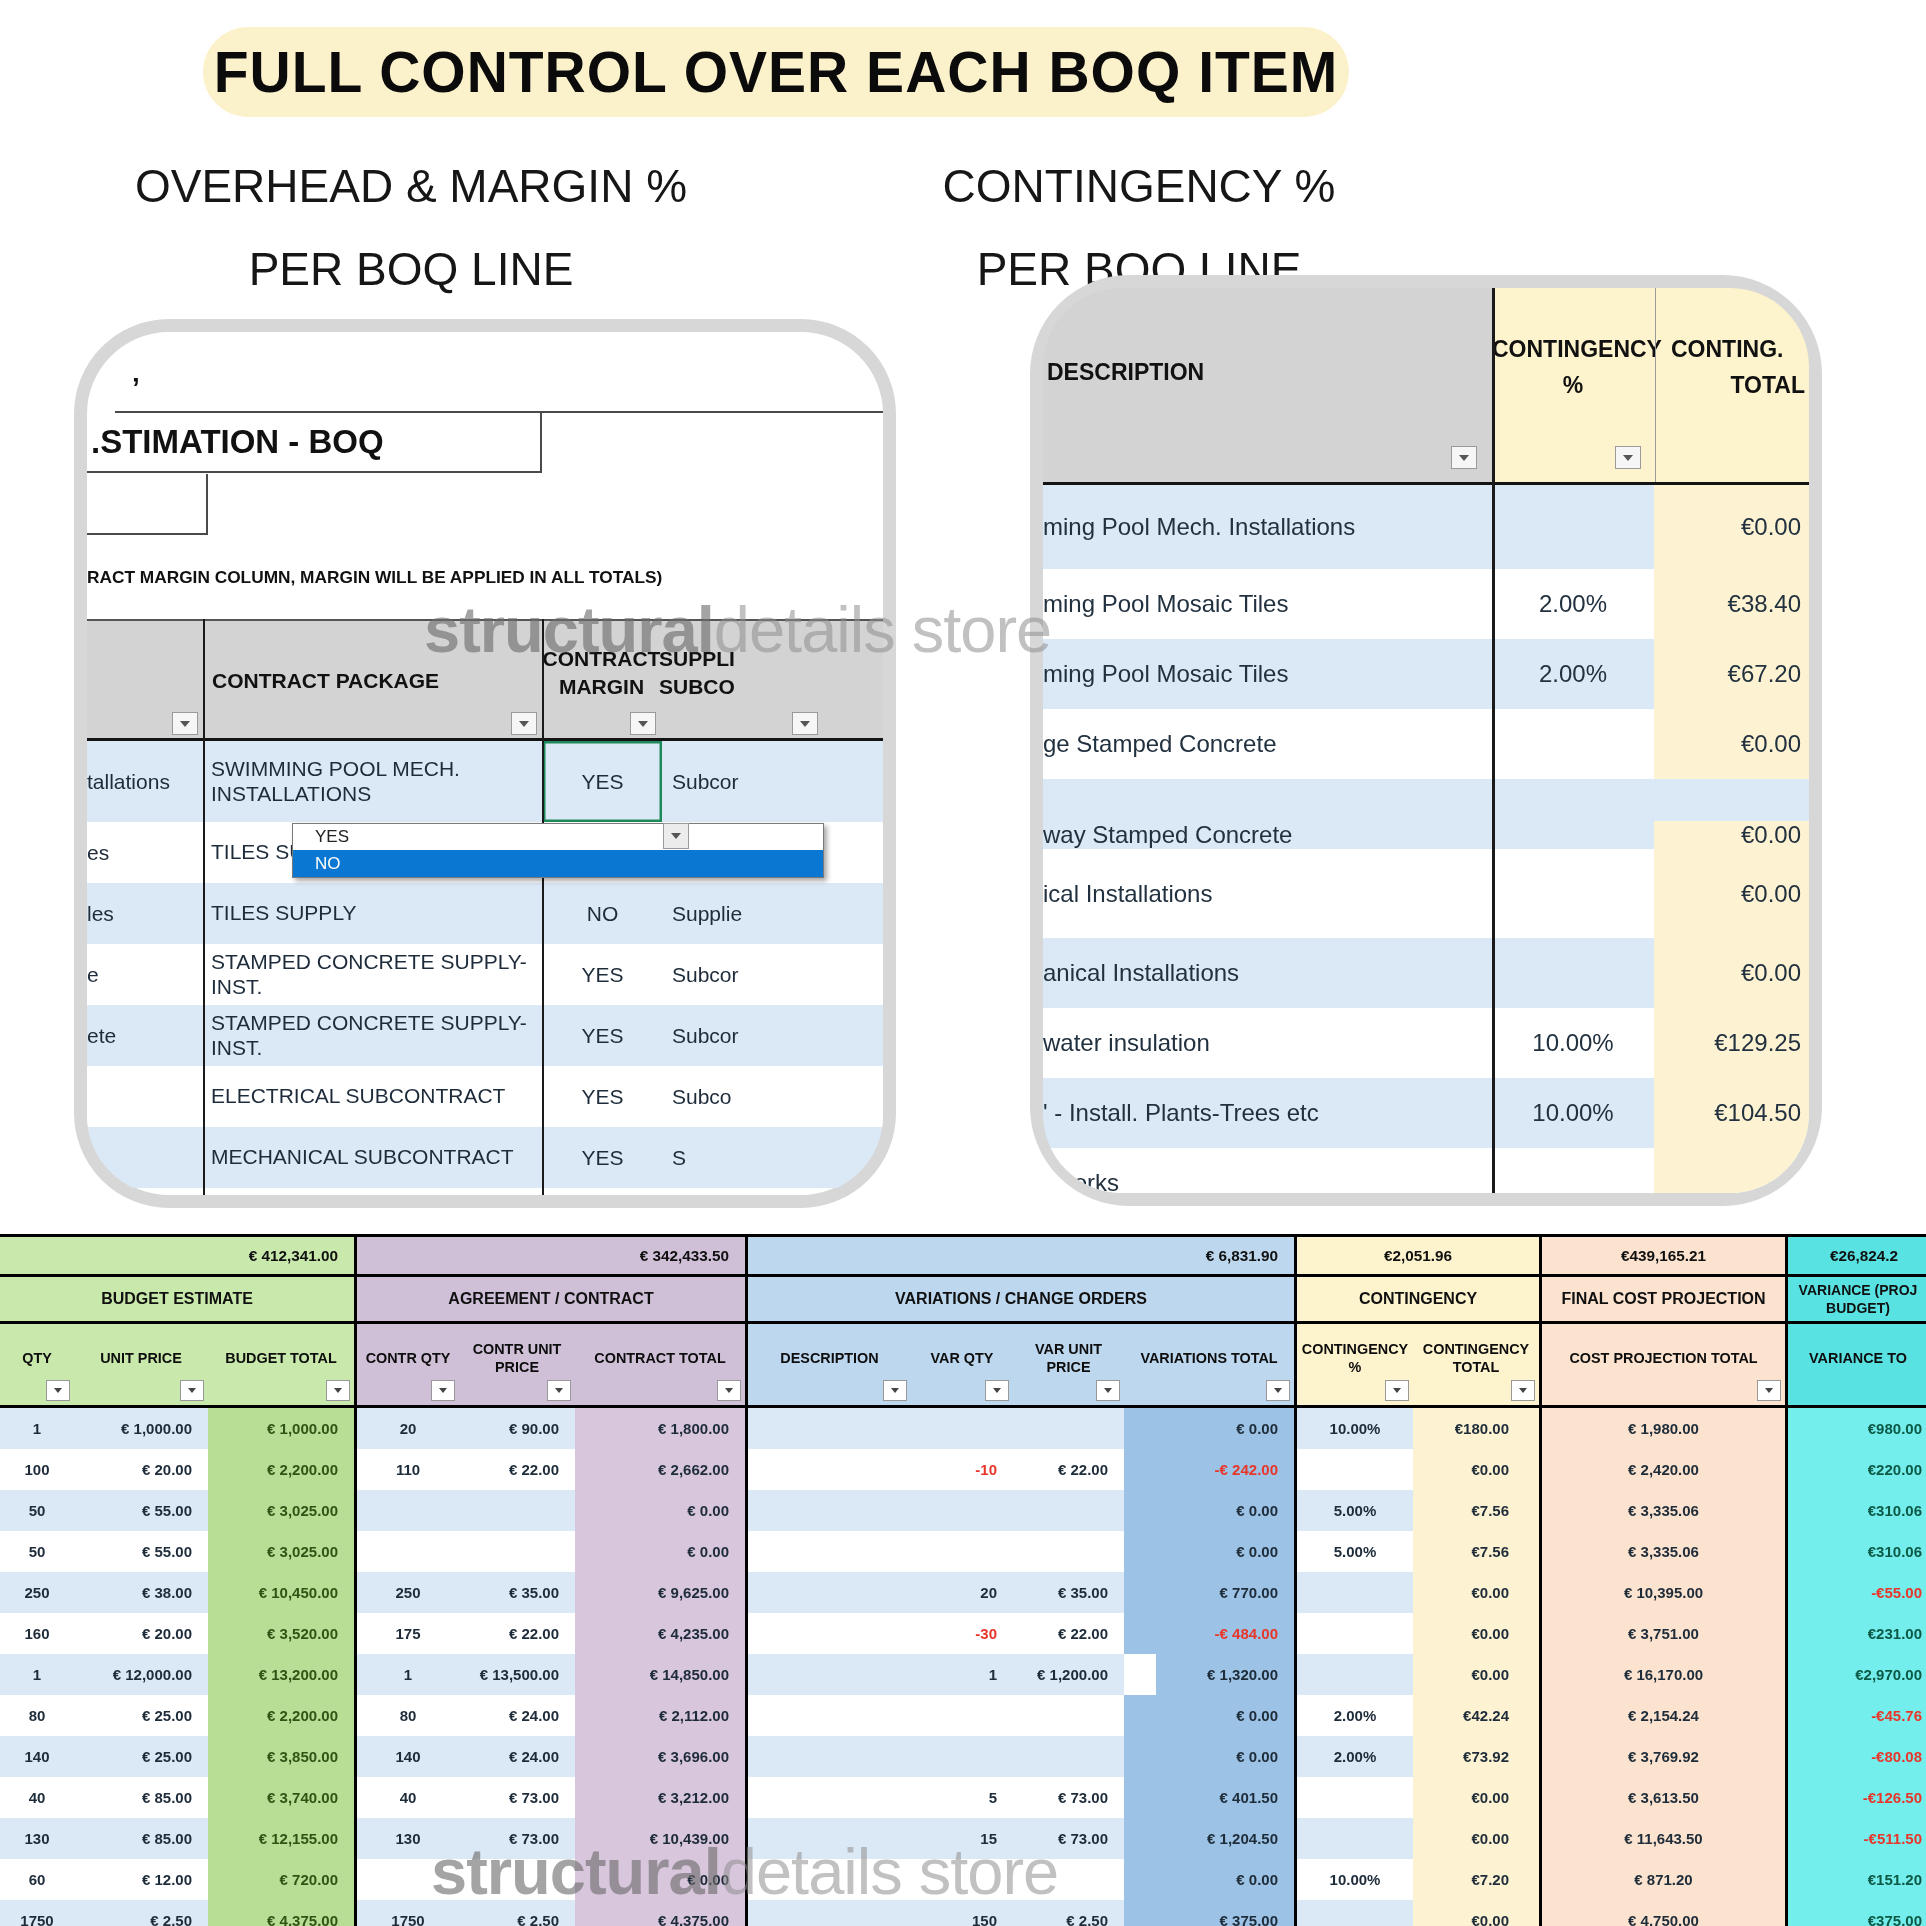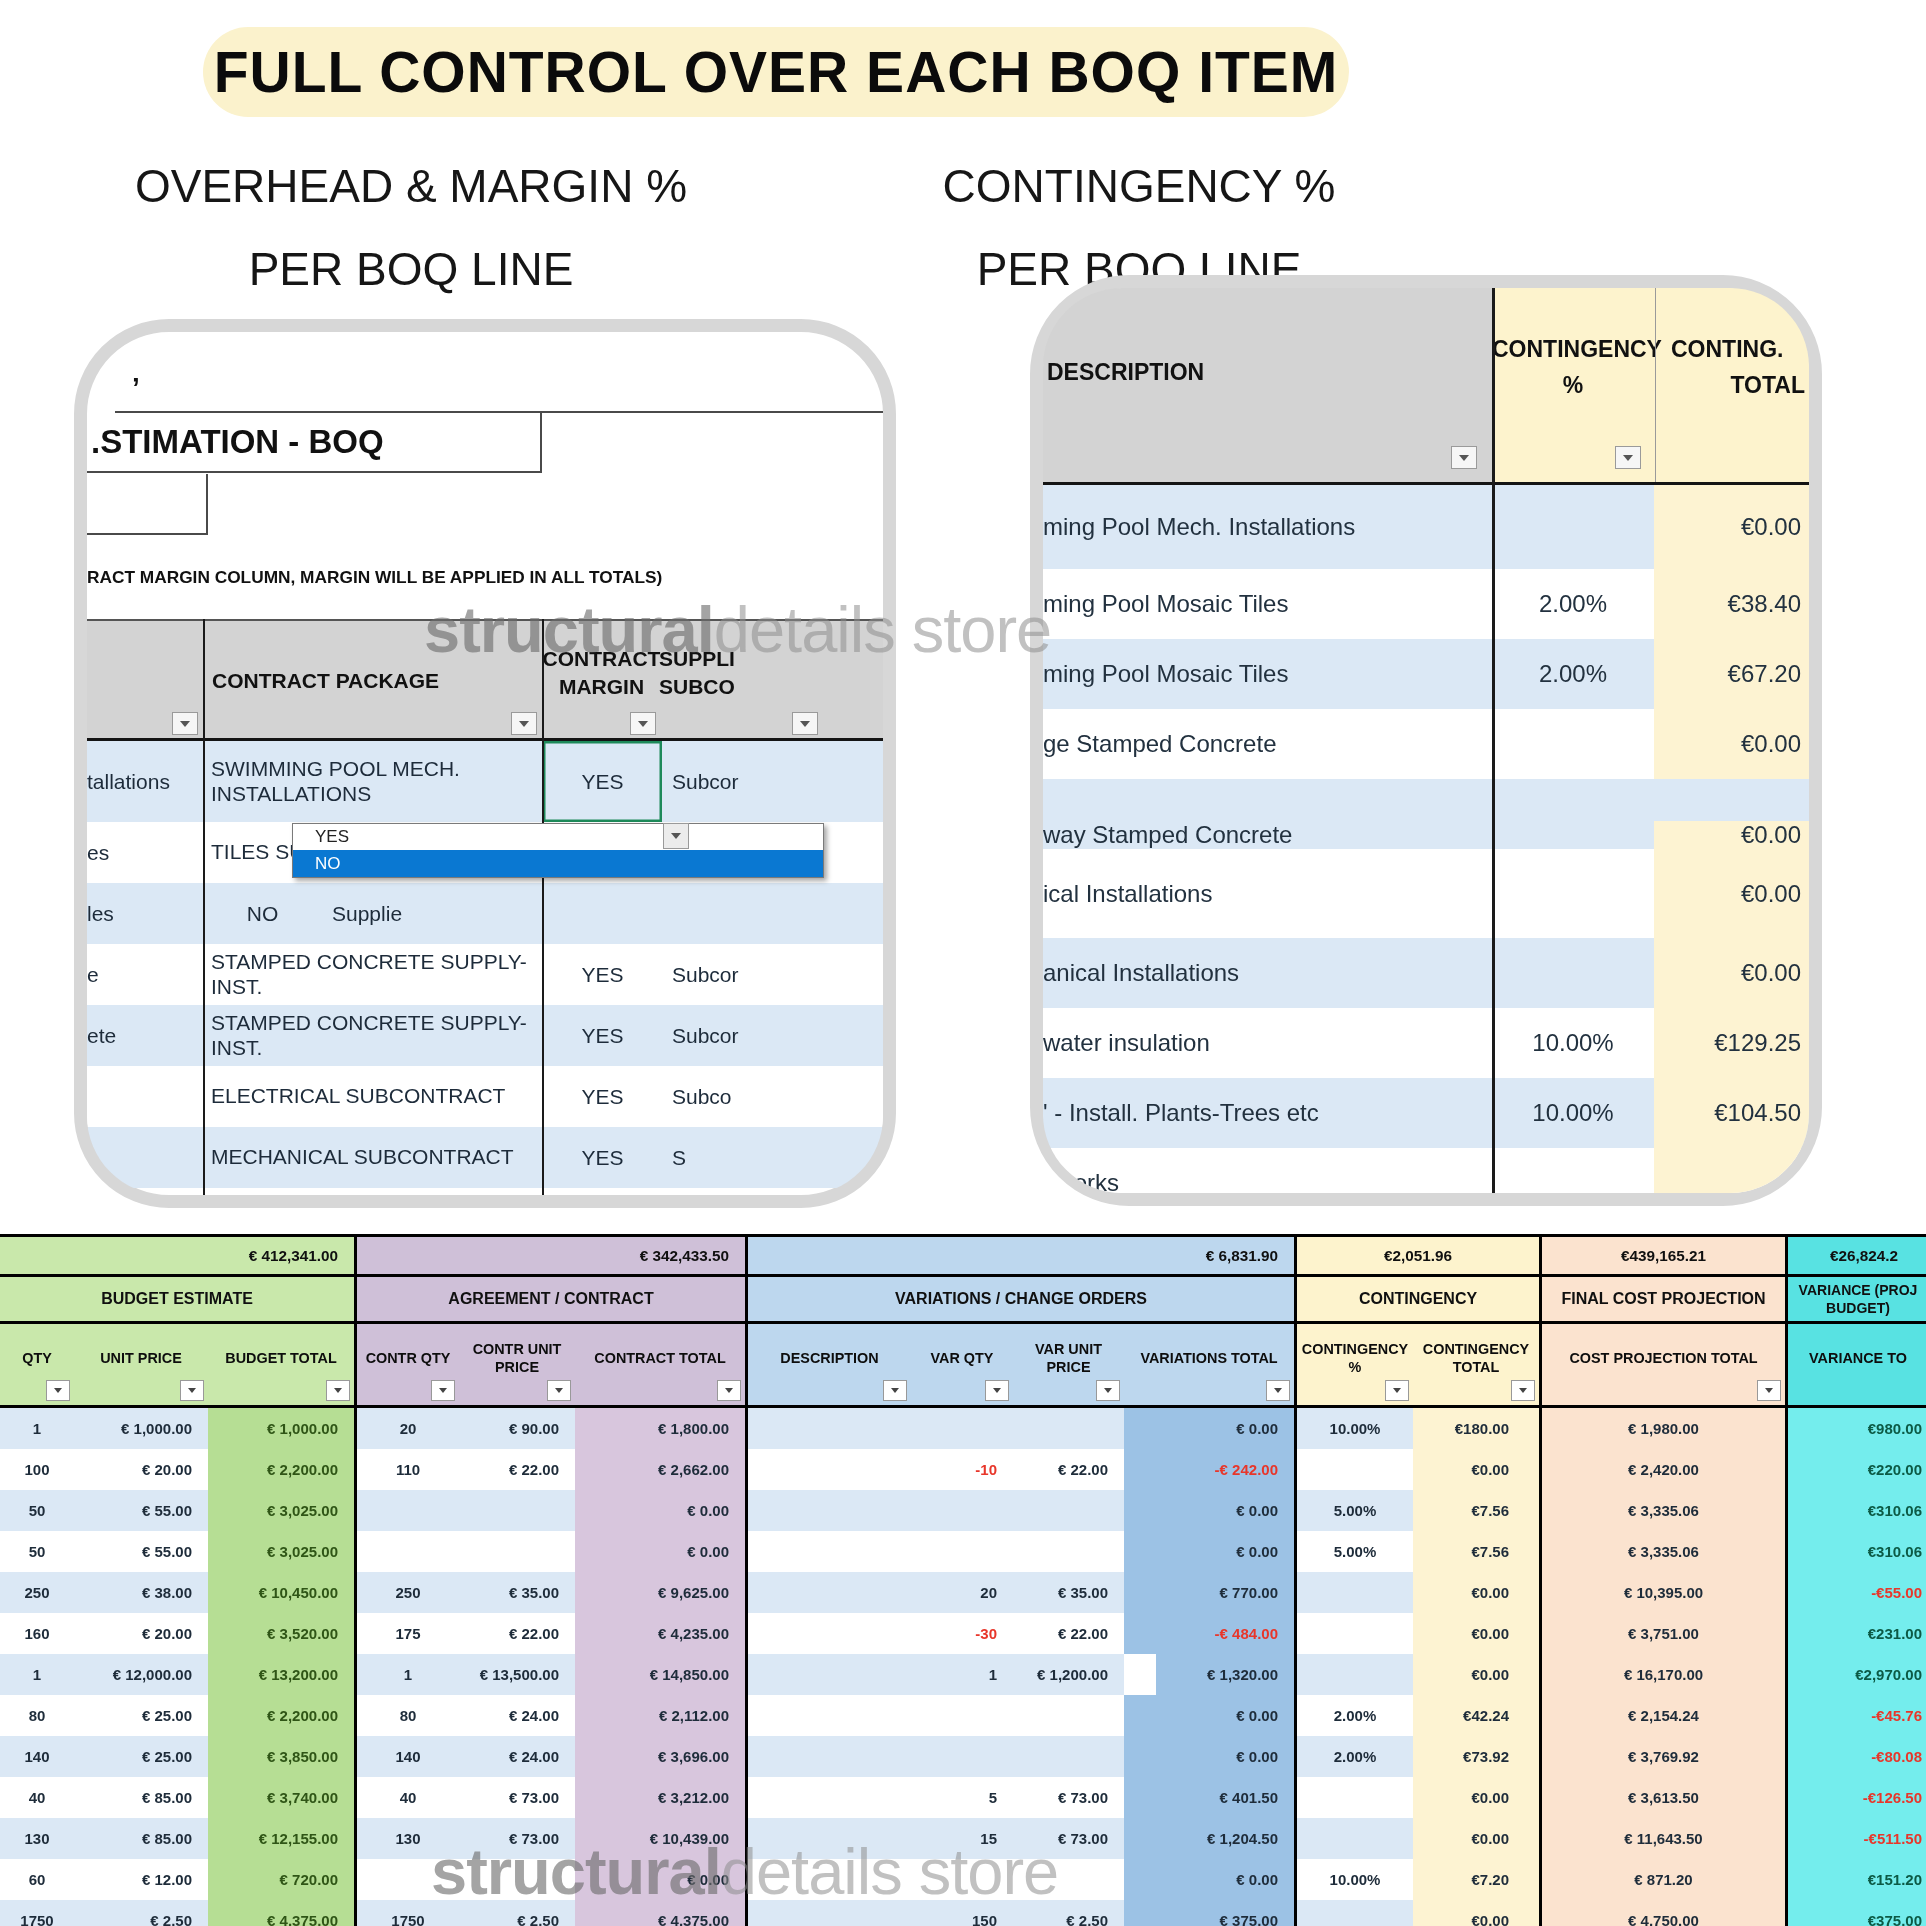--- a/index.html
+++ b/index.html
@@ -173,20 +173,23 @@
           <div class="lp-row row-white" style="height: 61px;">
             <div class="c1">es</div>
             <div class="c2">
               <div>TILES SUP</div>
             </div>
             <div class="c3"></div>
             <div class="c4">upplie</div>
           </div>
           <div class="lp-row row-blue" style="height: 61px;">
             <div class="c1">les</div>
+            <div class="c2">
+              <div>TILES SUPPLY</div>
+            </div>
             <div class="c3">NO</div>
             <div class="c4">Supplie</div>
           </div>
           <div class="lp-row row-white" style="height: 61px;">
             <div class="c1">e</div>
             <div class="c2">
               <div>STAMPED CONCRETE SUPPLY-INST.</div>
             </div>
             <div class="c3">YES</div>
             <div class="c4">Subcor</div>

